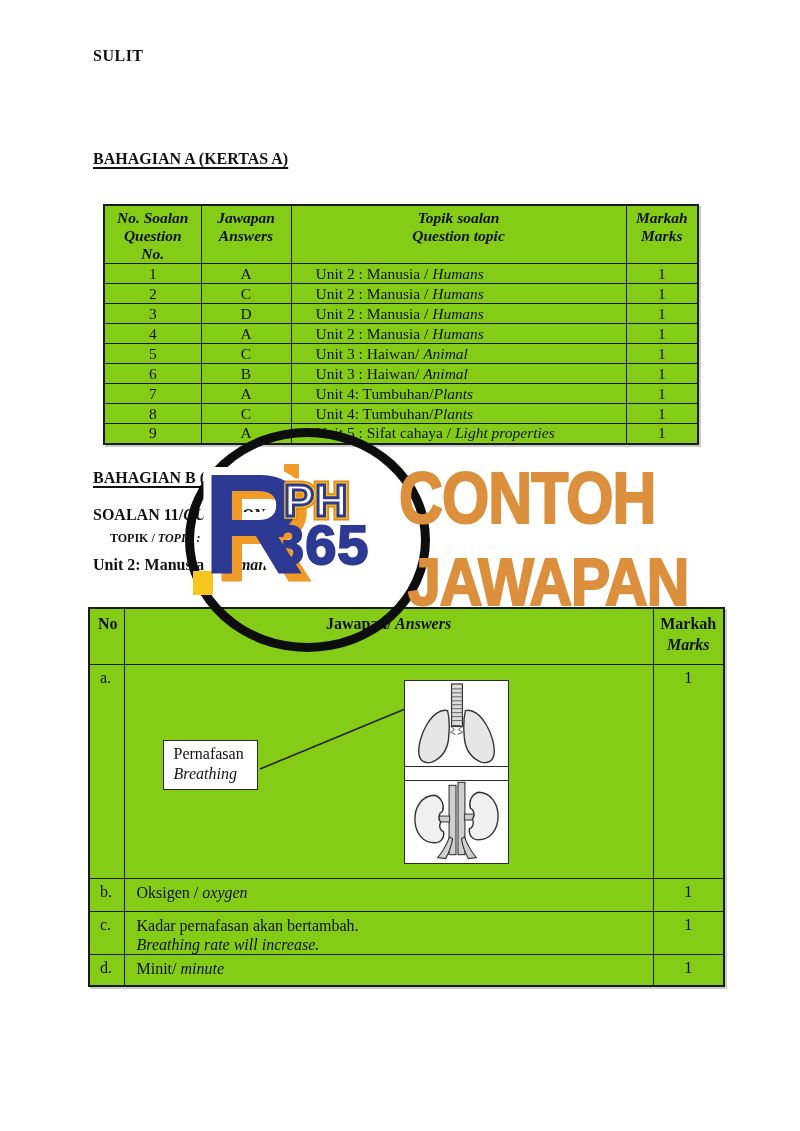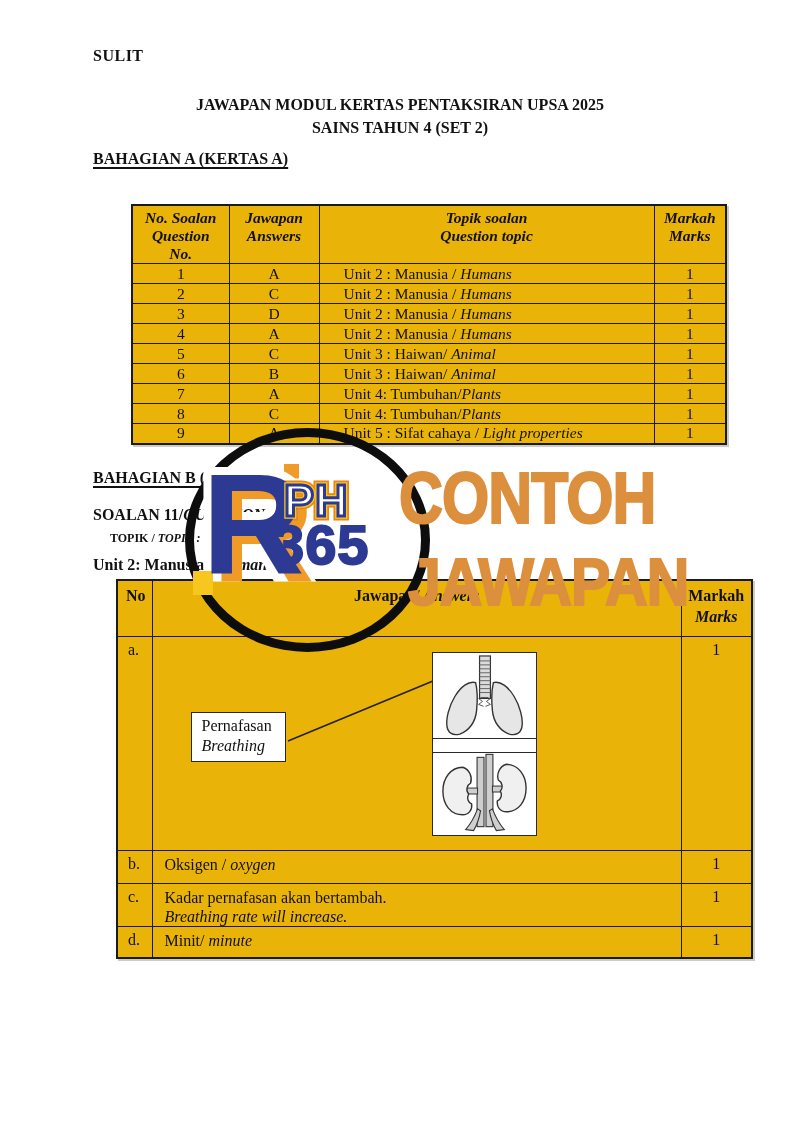--- a/index.html
+++ b/index.html
@@ -12,29 +12,29 @@
   .title-block { position:absolute; left:0; top:93px; width:800px; text-align:center; font-weight:bold; font-size:16px; line-height:23px; }
   .sec-heading { position:absolute; font-size:16px; font-weight:bold; }
   .sec-heading span { text-decoration:underline; text-decoration-thickness:1.5px; text-underline-offset:3px; }
   .heading-a { left:93px; top:150px; }
   .heading-b { left:93px; top:469px; }
   .line-soalan { position:absolute; left:93px; top:506px; font-size:16px; font-weight:bold; }
   .line-topik  { position:absolute; left:110px; top:531px; font-size:12px; font-weight:bold;font-family:Liberation Serif, serif; }
   .line-unit   { position:absolute; left:93px; top:556px; font-size:16px;font-weight:bold; }
   .it { font-style:italic; }
 
-  table { border-collapse:collapse; table-layout:fixed; background:#eab308;margin-left:28px; }
+  table { border-collapse:collapse; table-layout:fixed; background:#84cc16; }
   .table-a { position:absolute; left:103px; top:204px; width:594px; box-shadow:2px 2px 0 rgba(140,140,140,.45); }
   .table-a th, .table-a td { border:1px solid #1a1a1a; font-size:15.5px; overflow:hidden; }
   .table-a { border:2px solid #1a1a1a; }
   .table-a th { height:55px; font-weight:bold; font-style:italic; text-align:center; vertical-align:top; padding-top:3px; line-height:18px; }
   .table-a td { height:20px; text-align:center; vertical-align:middle; line-height:18px; }
   .table-a td.topic { text-align:left; padding-left:24px; }
 
-  .table-b { position:absolute; left:88px; top:579px; width:635px; box-shadow:2px 2px 0 rgba(140,140,140,.45); border:2px solid #1a1a1a; }
+  .table-b { position:absolute; left:88px; top:607px; width:635px; box-shadow:2px 2px 0 rgba(140,140,140,.45); border:2px solid #1a1a1a; }
   .table-b th, .table-b td { border:1px solid #1a1a1a; font-size:16px; vertical-align:top; overflow:hidden; }
   .table-b th { height:56px; font-weight:bold; padding-top:4px; line-height:21px; }
   .table-b th.h-no { text-align:left; padding-left:8px; }
   .table-b td.cell-no { text-align:left; padding-left:10px; padding-top:4px; }
   .table-b td.cell-marks { text-align:center; padding-top:4px; }
   .table-b td.cell-text { padding-left:12px; padding-top:4px; line-height:19px; }
   .row-a-cell { position:relative; padding:0; }
 
   .match-box { position:absolute; left:38px; top:75px; width:95px; height:50px; border:1.6px solid #2a2a2a; background:#fff; padding:3px 0 0 10px; font-size:16px; line-height:20px; }
   .connector { position:absolute; left:0; top:0; width:529px; height:214px; }
@@ -66,24 +66,20 @@
   .stamp-1 { left:399px; top:456px; font-size:66px; transform:scale(.92,1.1); }
   .stamp-2 { left:408px; top:543px; font-size:62px; transform:scale(.95,1.08); }
 </style>
 </head>
 <body>
 
 <div class="page">
 
   <div class="sulit">SULIT</div>
 
-  <div class="title-block">
-    <div>JAWAPAN MODUL KERTAS PENTAKSIRAN UPSA 2025</div>
-    <div>SAINS TAHUN 4 (SET 2)</div>
-  </div>
 
   <div class="sec-heading heading-a"><span>BAHAGIAN A (KERTAS A)</span></div>
 
   <table class="table-a">
     <colgroup>
         <col style="width:97px">
         <col style="width:90px">
         <col style="width:335px">
         <col style="width:72px">
       </colgroup>

